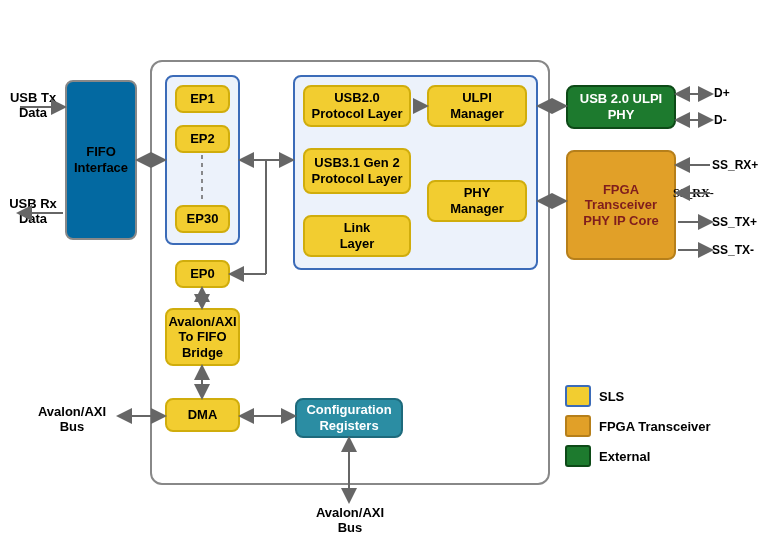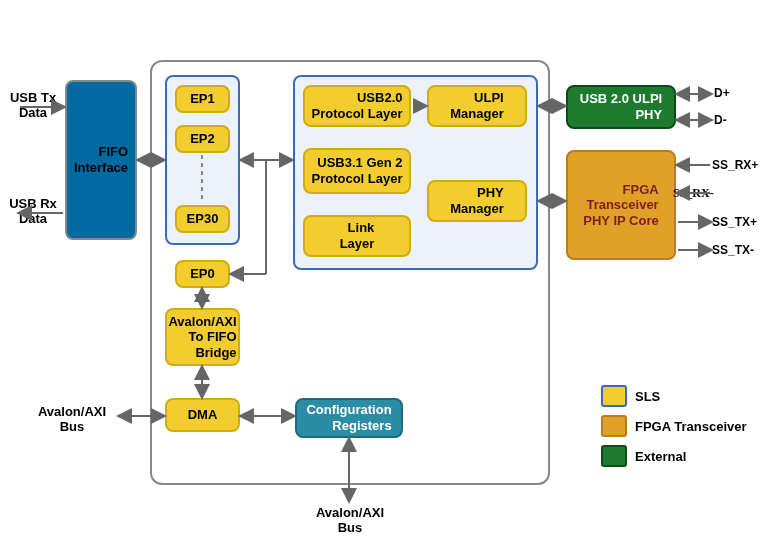--- a/index.html
+++ b/index.html
@@ -18,21 +18,21 @@
     position: relative;
     width: 769px;
     height: 552px;
   }
   .box {
     position: absolute;
     border-radius: 8px;
     display: flex;
     align-items: center;
     justify-content: center;
-    text-align: right;
+    text-align: center;
     line-height: 1.2;
     padding: 2px 4px;
     box-sizing: border-box;
   }
   .sls {
     background: #f2cd30;
     border: 2px solid #d0ad0c;
   }
   .fpga {
     background: #e1a028;
@@ -75,21 +75,21 @@
     width: 22px;
     height: 18px;
     border-radius: 3px;
     display: inline-block;
     vertical-align: middle;
     margin-right: 8px;
   }
   .sw.sls { background:#f2cd30; border:2px solid #3b6bb8; }
   .sw.fpga{ background:#e1a028; border:2px solid #b67f1a;}
   .sw.ext { background:#1d7a2e; border:2px solid #0d4a17;}
-  .legend-row { position:absolute; display:flex; align-items:center; font-size:13px;margin-left:36px; }
+  .legend-row { position:absolute; display:flex; align-items:center; font-size:13px; }
 
   svg.arrows {
     position:absolute;
     left:0; top:0;
     width:769px; height:552px;
     pointer-events:none;
   }
 </style>
 </head>
 <body>

